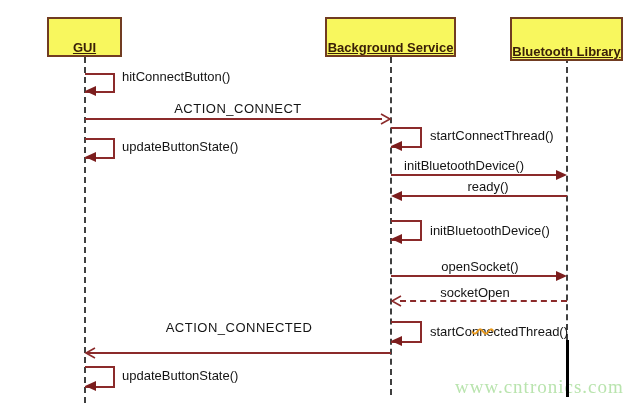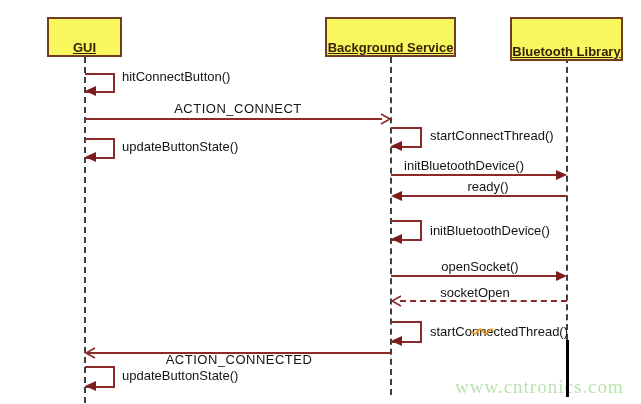--- a/index.html
+++ b/index.html
@@ -120,21 +120,21 @@
     <div class="sloop" style="left:391px; top:321px; width:31px; height:22px;"></div>
     <div class="tri-l" style="left:391px; top:336px;"></div>
     <div class="mlabel" style="left:430px; top:324px;"><span>startCo</span><span class="squiggle">nne</span><span>ctedThread()</span></div>
   </div>
 
   <div>
     <div class="mline" style="left:87px; top:352px; width:304px;"></div>
     <svg class="openhead" style="left:84px; top:346px;" width="14" height="14" viewBox="0 0 14 14">
       <path d="M11 2 L2 7 L11 12" fill="none" stroke="#8b2a2a" stroke-width="1.6"></path>
     </svg>
-    <div class="mlabel center sys" style="left:239px; top:352px;">ACTION_CONNECTED</div>
+    <div class="mlabel center sys" style="left:239px; top:320px;">ACTION_CONNECTED</div>
   </div>
 
   <div>
     <div class="sloop" style="left:85px; top:366px; width:30px; height:22px;"></div>
     <div class="tri-l" style="left:85px; top:381px;"></div>
     <div class="mlabel" style="left:122px; top:368px;">updateButtonState()</div>
   </div>
 
 </div>
 

